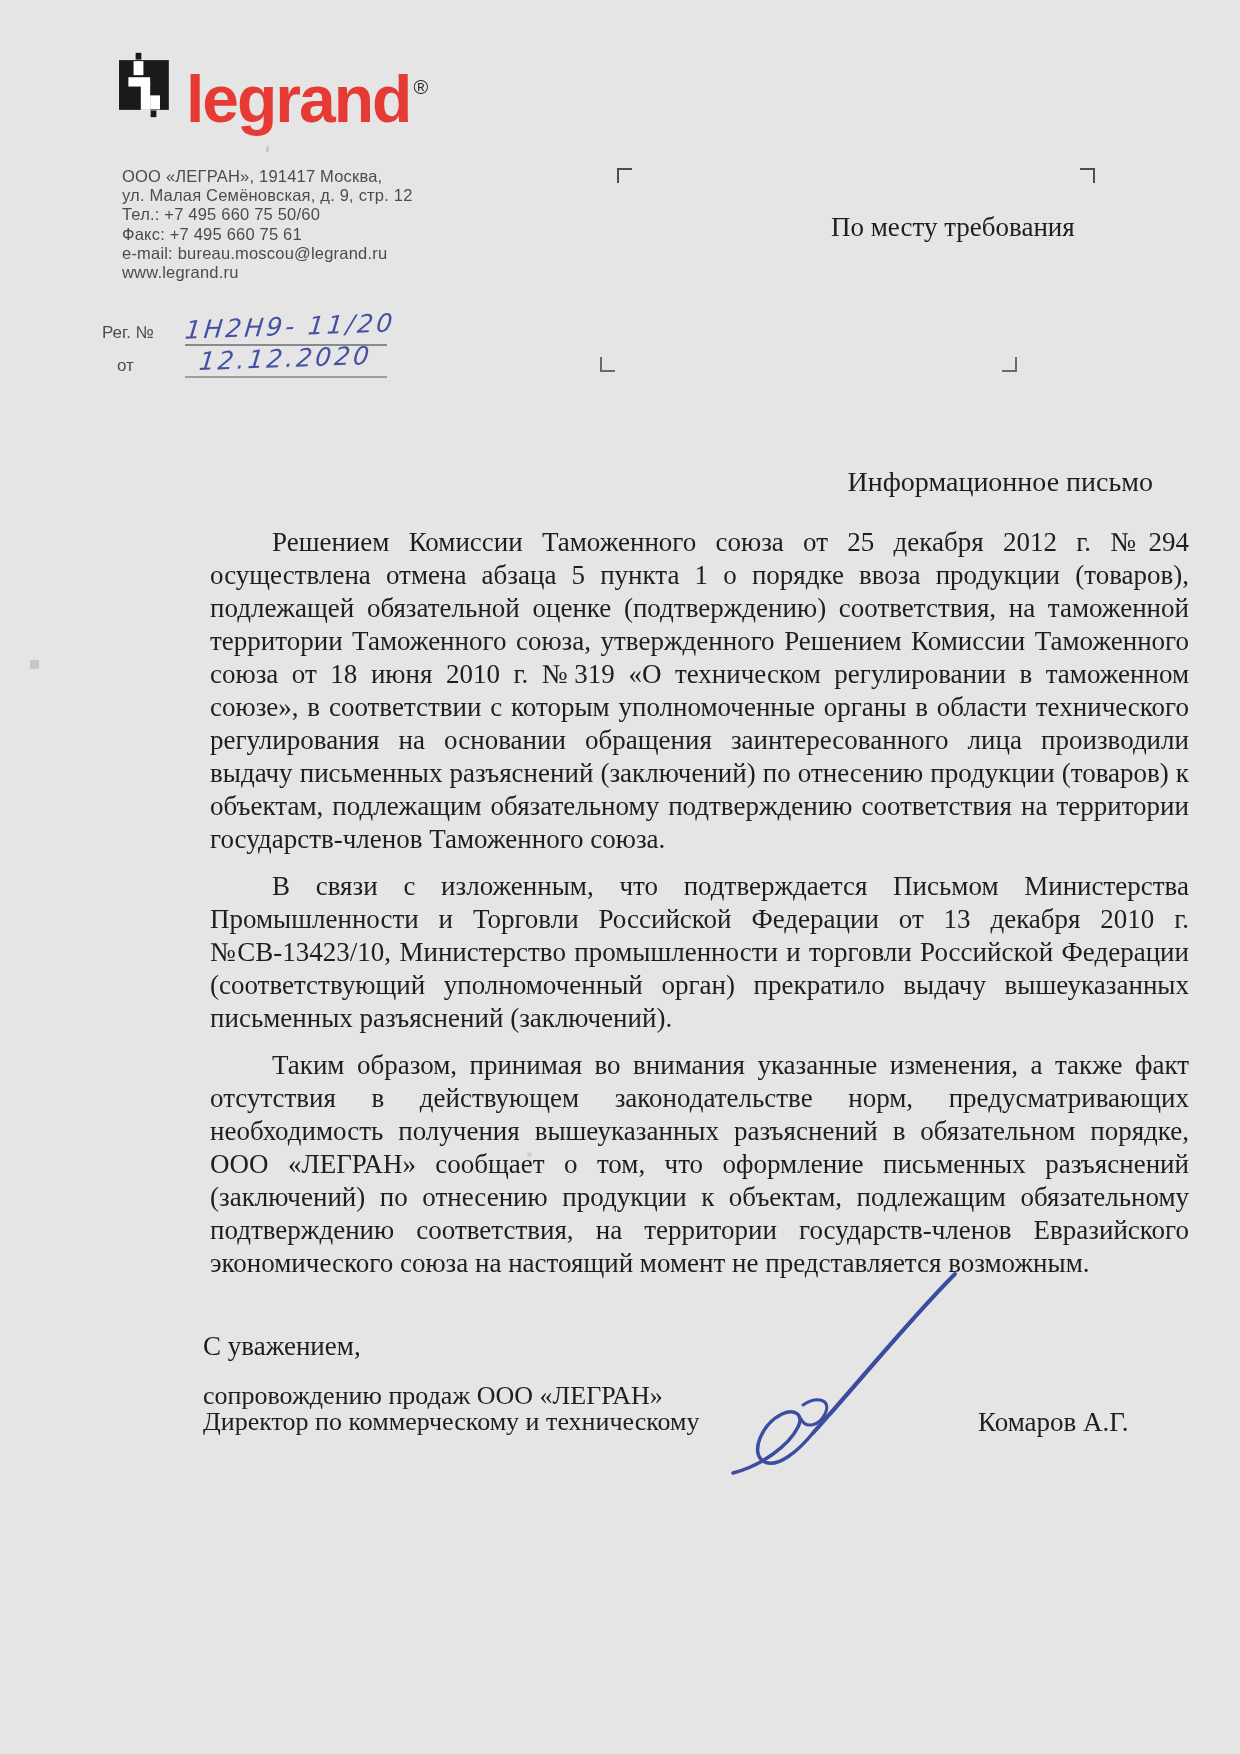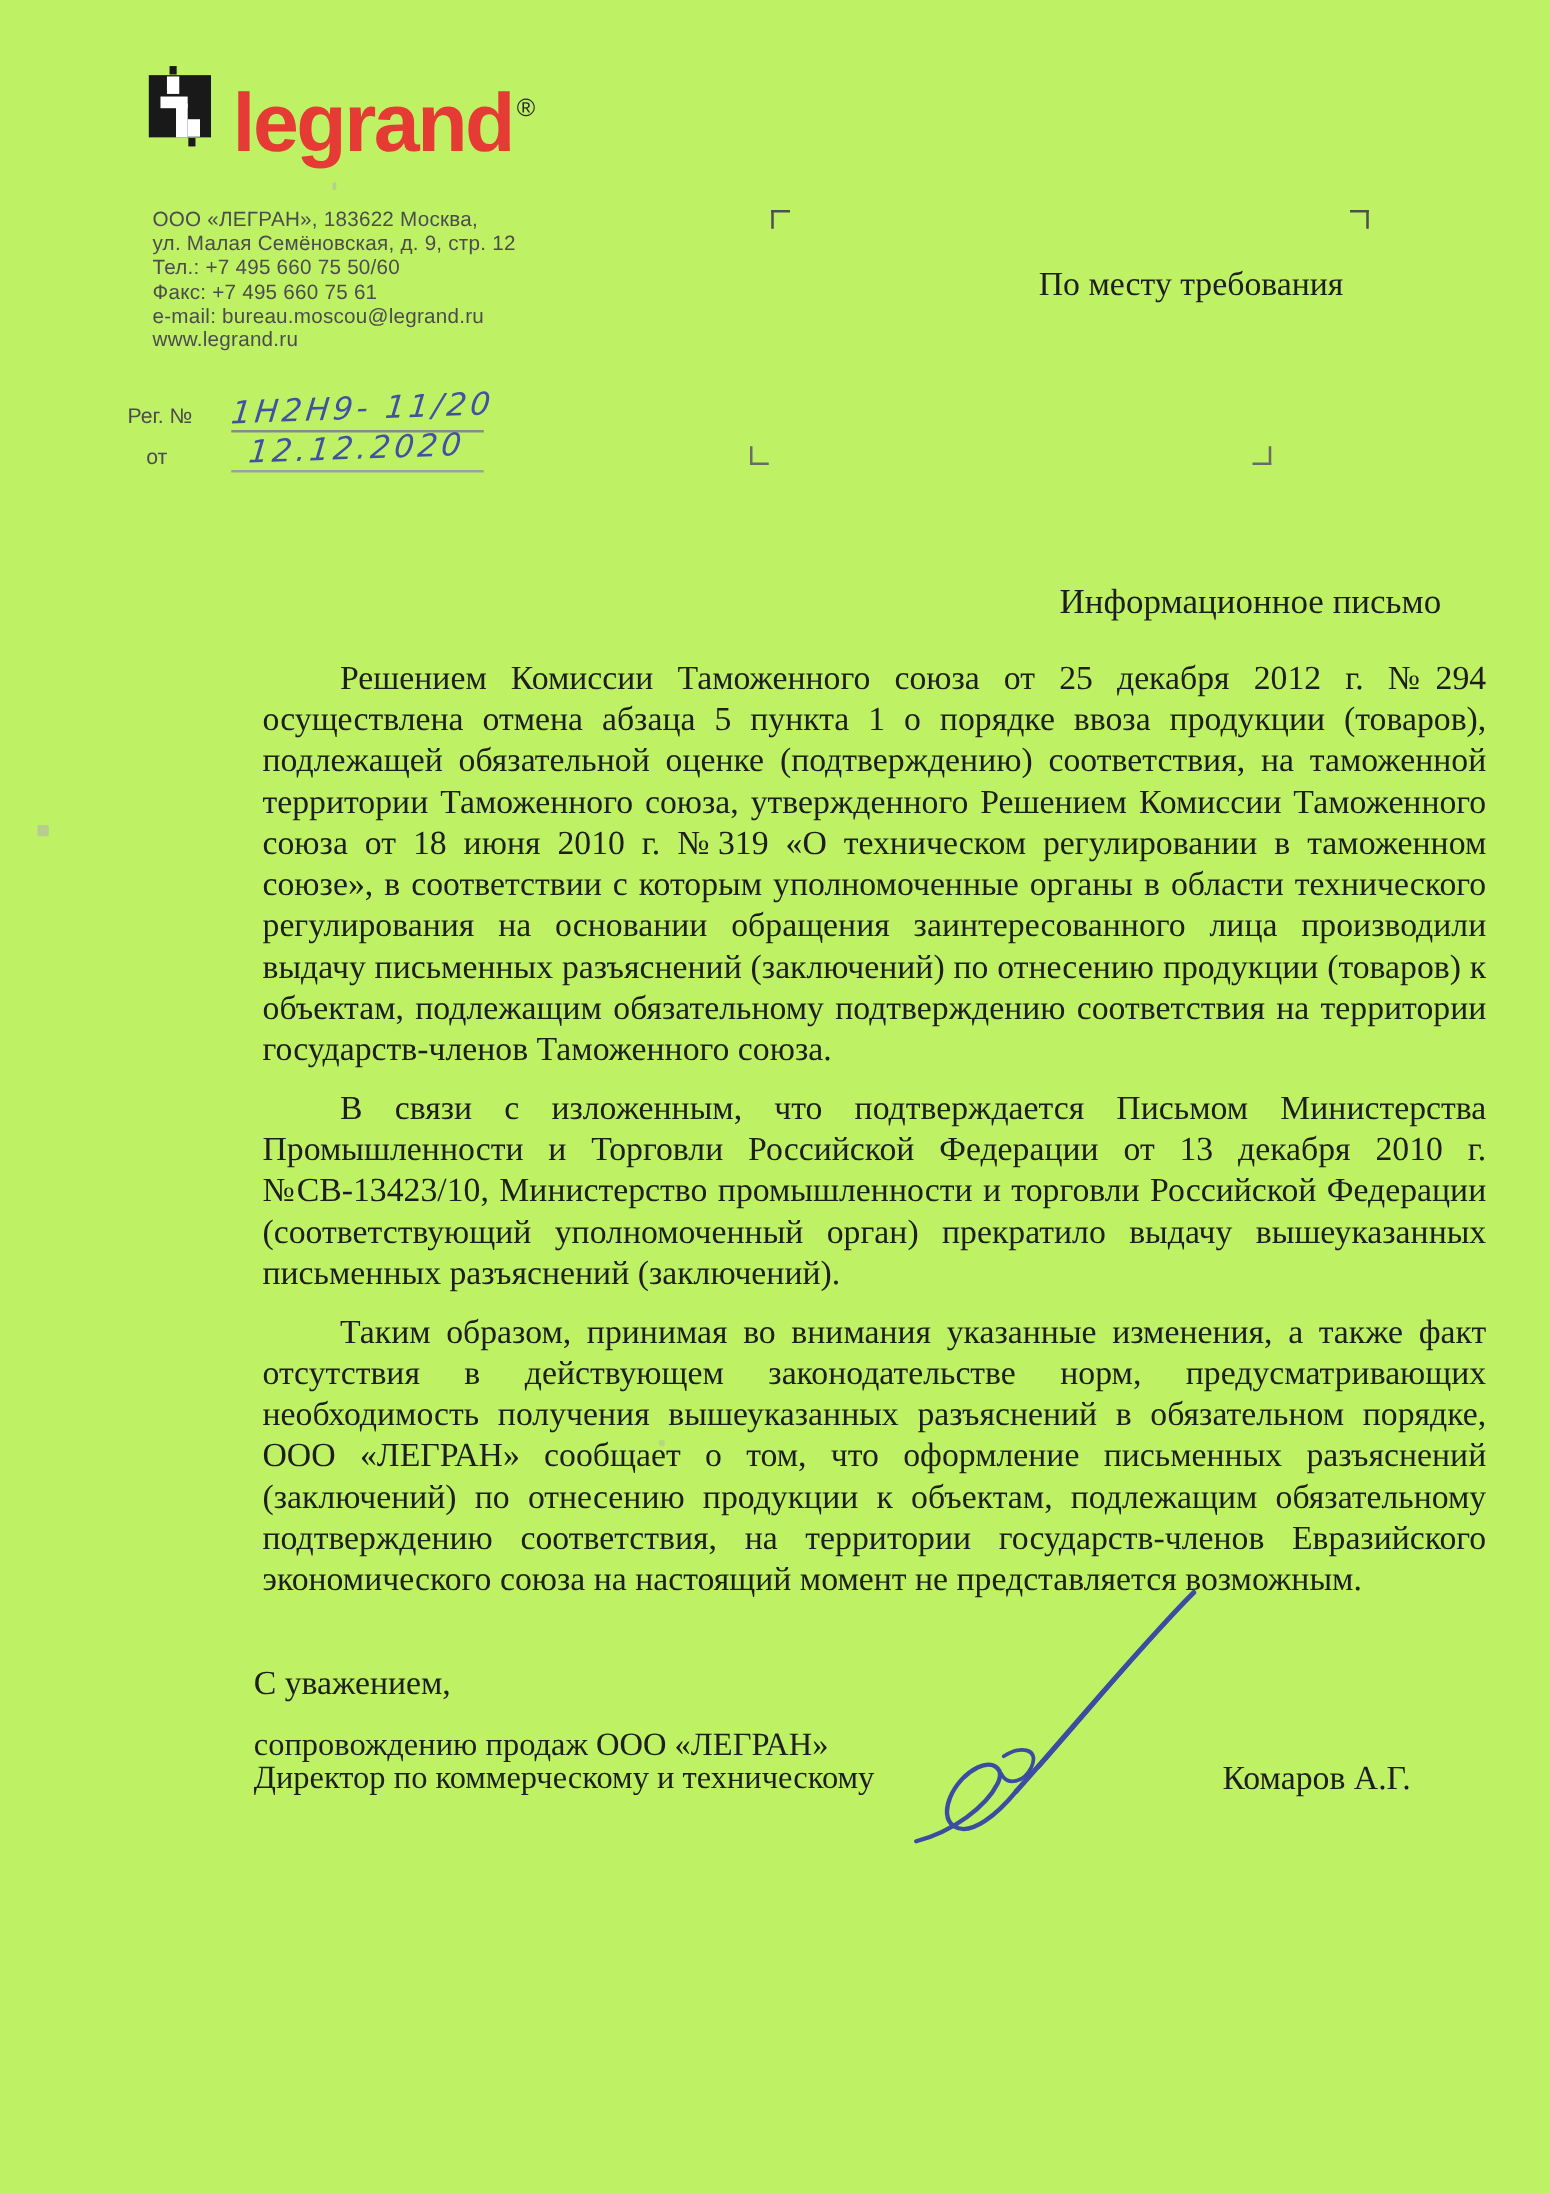--- a/index.html
+++ b/index.html
@@ -1,20 +1,20 @@
 <!DOCTYPE html>
 <html lang="ru"><head>
 <meta charset="utf-8">
 <style>
   html,body{margin:0;padding:0;background:#9a9a9a;}
   .page{
     position:relative;
     width:1240px;height:1754px;
     margin:0 auto;
-    background:#bef264;
+    background:#e5e5e5;
     overflow:hidden;
     font-family:"Liberation Serif","DejaVu Serif",serif;
     color:#1e1e1e;
   }
   
   .logo-block{position:absolute;left:118px;top:52px;display:flex;align-items:flex-start;}
   .logo-mark{display:block;}
   .wordmark{
     font-family:"Liberation Sans","DejaVu Sans",sans-serif;
     font-weight:bold;font-size:66px;line-height:62px;
@@ -95,21 +95,21 @@
       <rect x="63" y="111" width="11" height="13" fill="#191919"></rect>
       <rect x="30" y="16" width="19" height="27" fill="#ffffff"></rect>
       <rect x="20" y="47" width="42" height="18" fill="#ffffff"></rect>
       <rect x="44" y="58" width="18" height="52" fill="#ffffff"></rect>
       <rect x="62" y="82" width="19" height="27" fill="#ffffff"></rect>
     </svg>
     <div class="wordmark" style="color:#e63a35"><span>legrand</span><span class="reg-sym">®</span></div>
   </div>
 
   <div class="sender">
-    <div>ООО «ЛЕГРАН», 183622 Москва,</div>
+    <div>ООО «ЛЕГРАН», 191417 Москва,</div>
     <div>ул. Малая Семёновская, д. 9, стр. 12</div>
     <div>Тел.:   +7 495 660 75 50/60</div>
     <div>Факс: +7 495 660 75 61</div>
     <div>e-mail: bureau.moscou@legrand.ru</div>
     <div>www.legrand.ru</div>
   </div>
 
   <div class="reg-label lbl-reg">Рег. №</div>
   <div class="hand-line hl-1">
     <span class="hand" style="color:#4450a4">1Н2Н9- 11/20</span>

